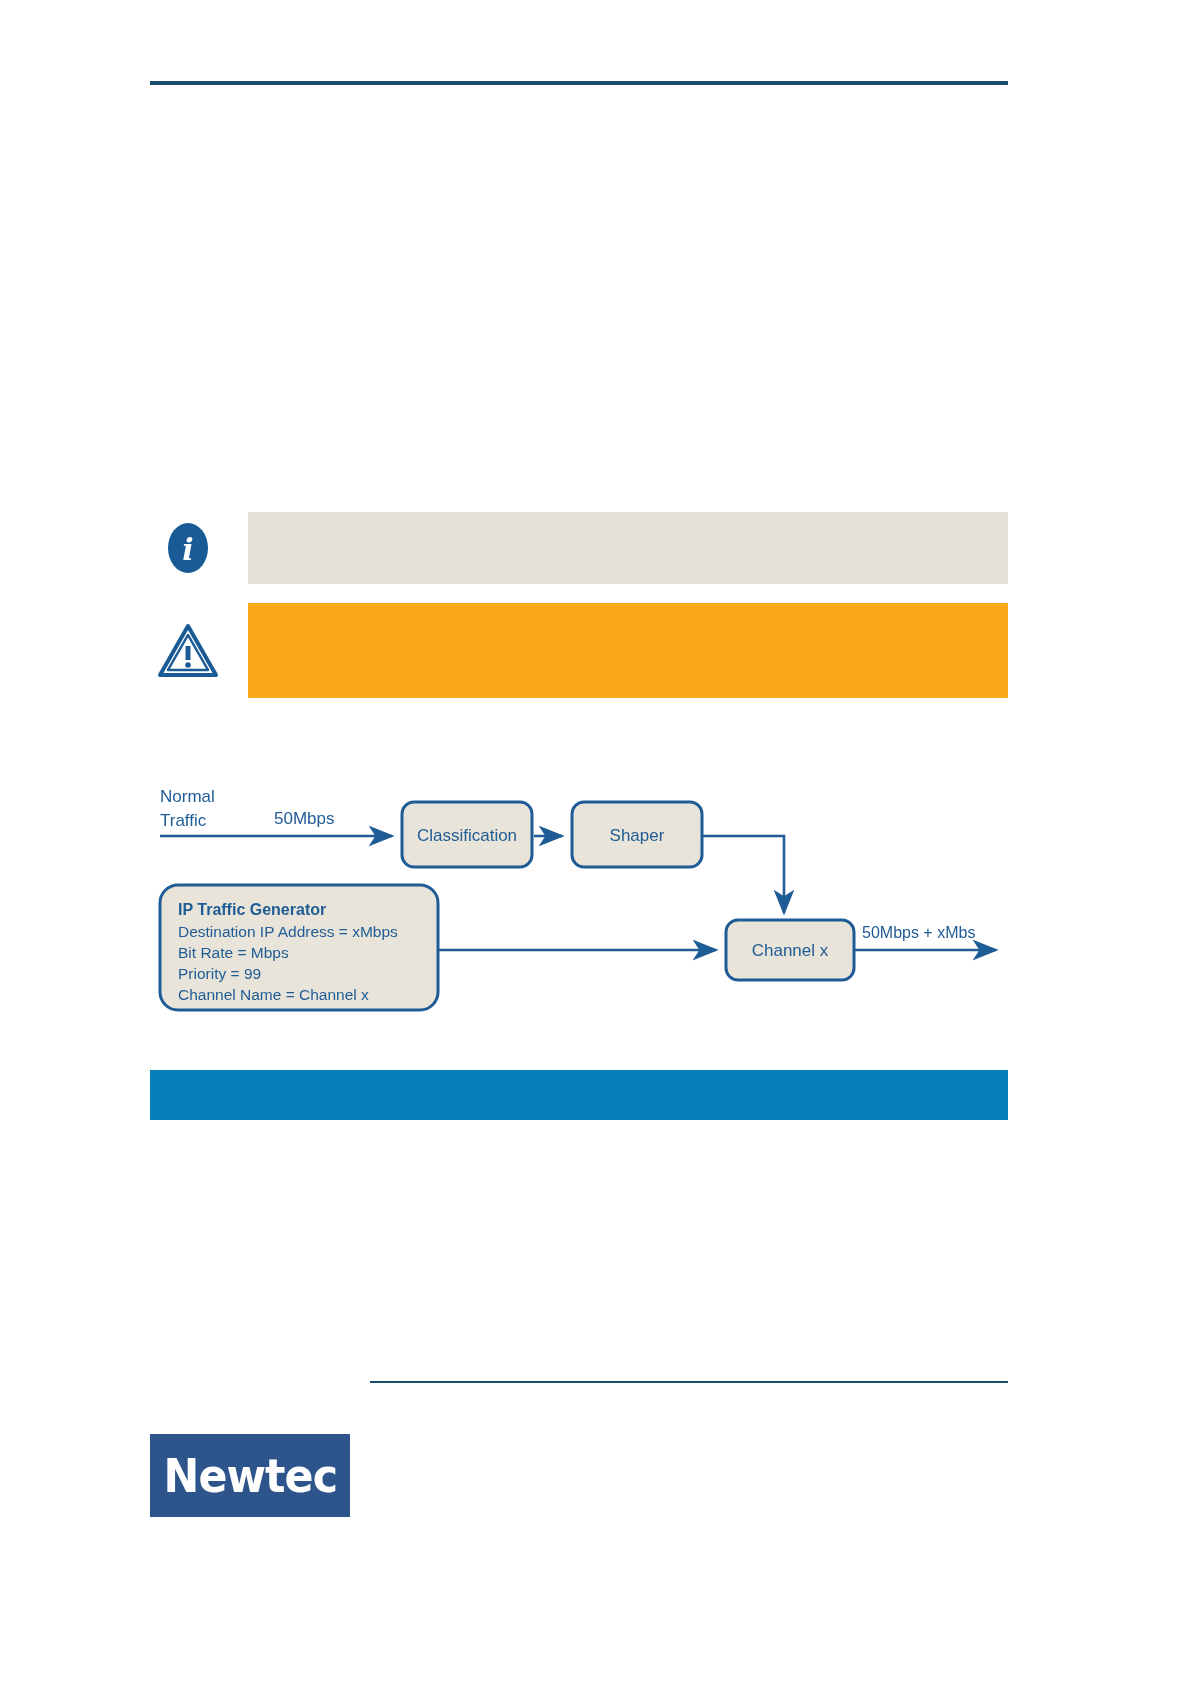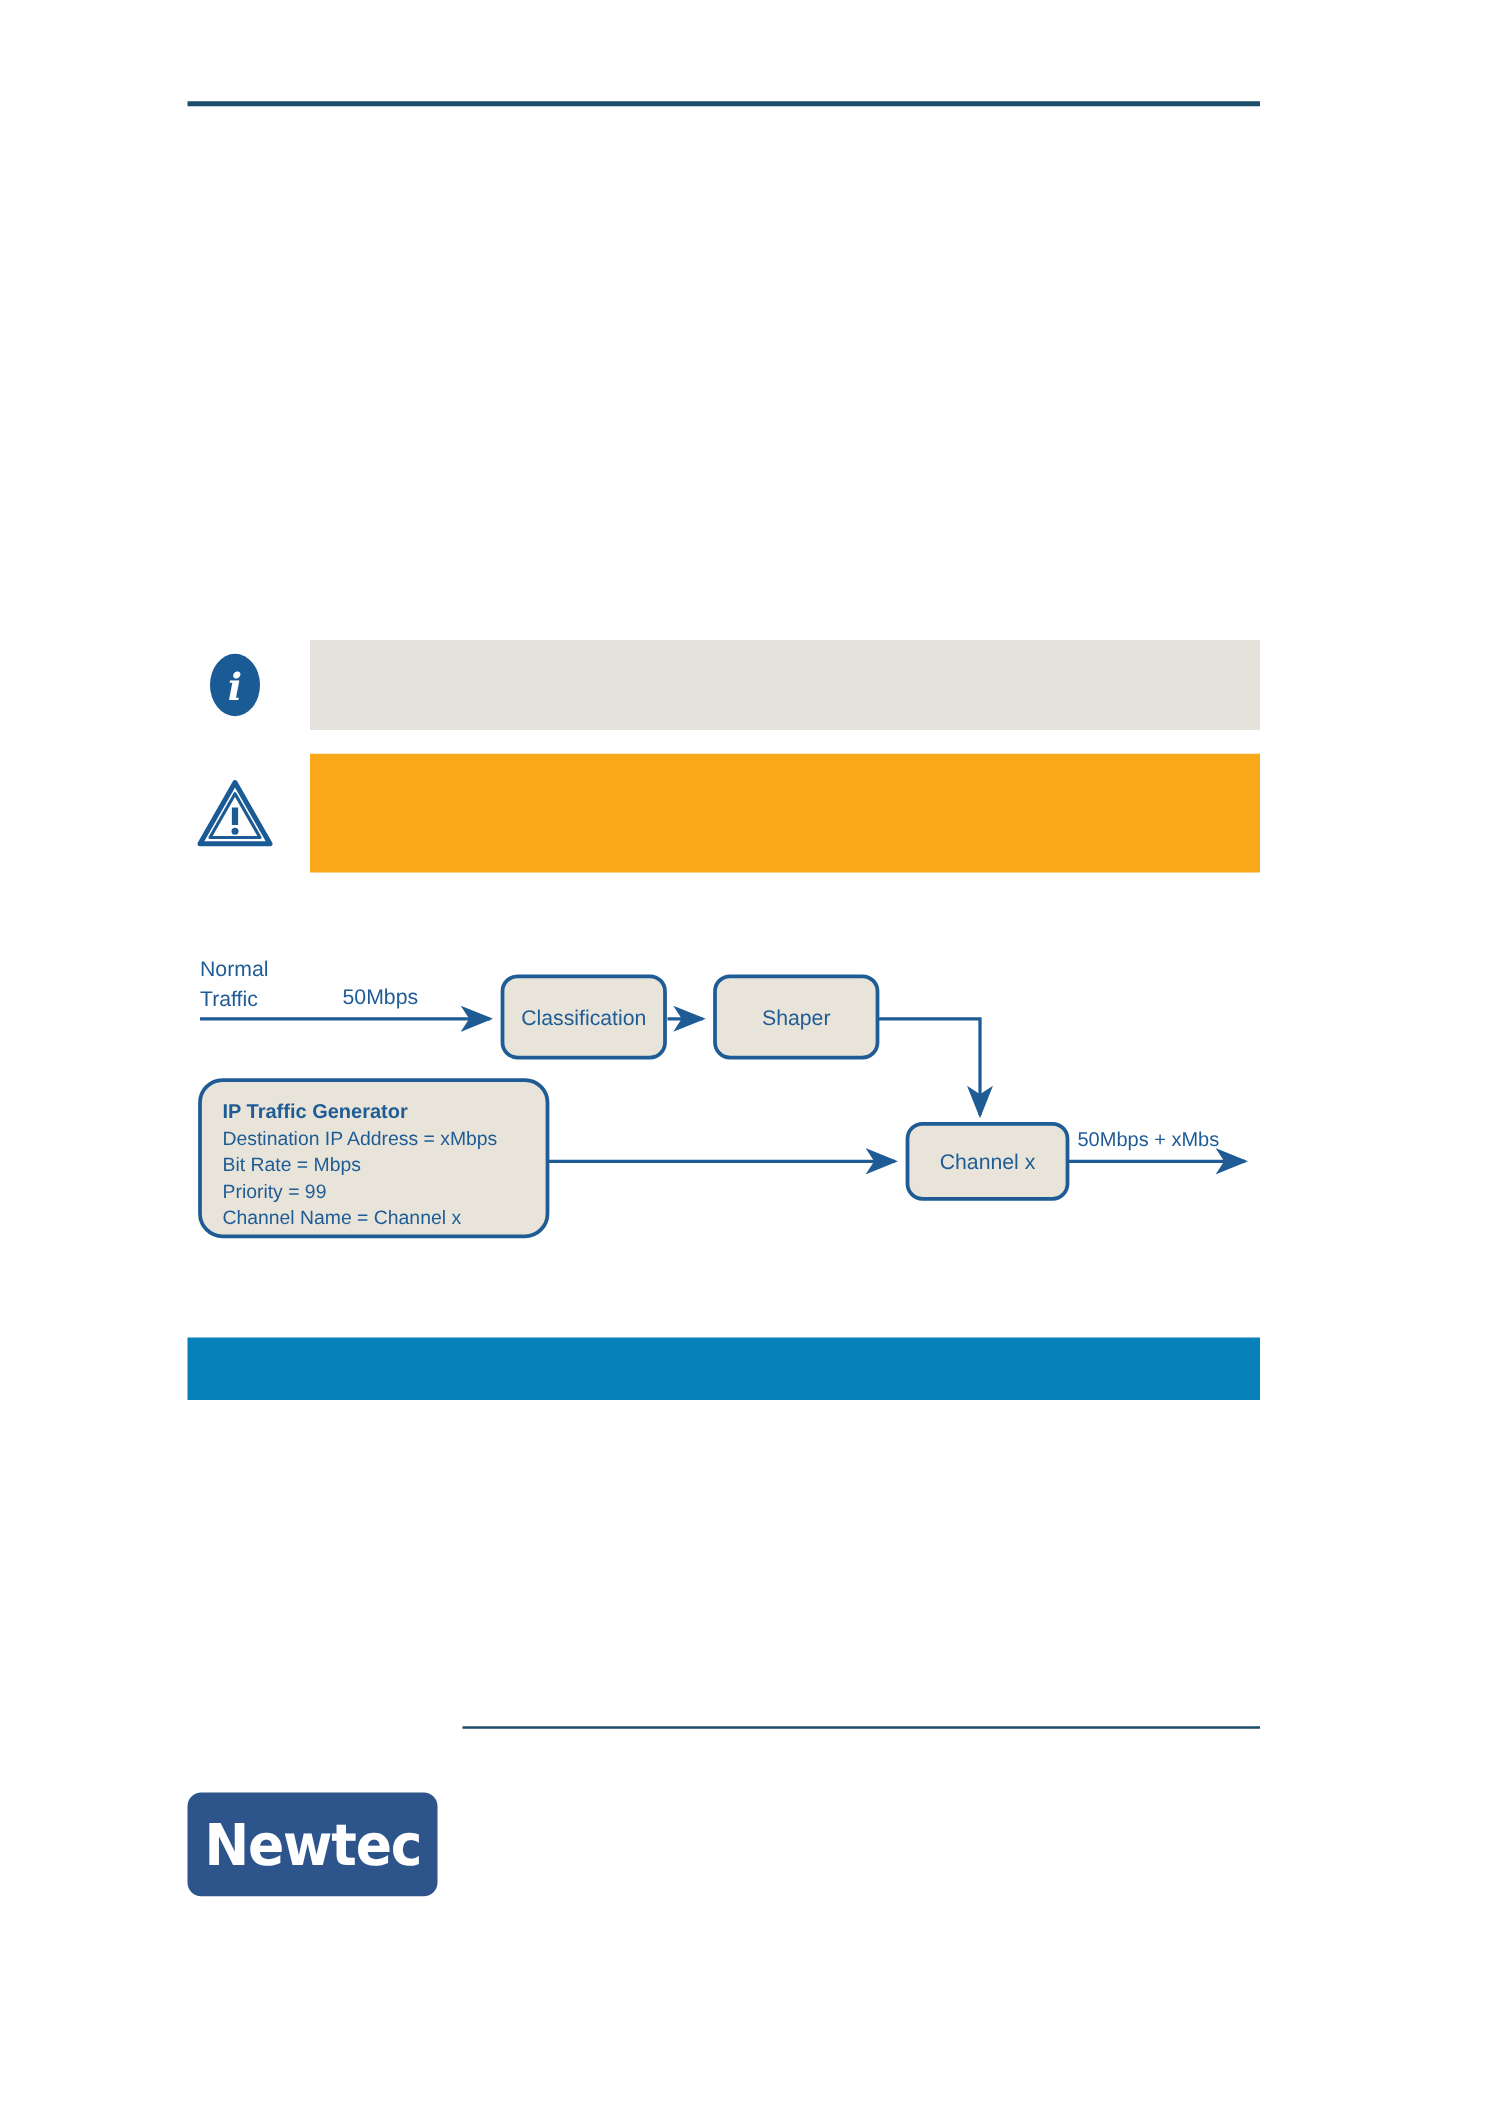--- a/index.html
+++ b/index.html
@@ -78,21 +78,21 @@
   .notice-warning .notice-body {
     background: #f9a81a;
     height: 95px;
     margin-left: 22px;
   }
 
   
   .diagram {
     position: absolute;
     left: 150px;
-    top: 754px;
+    top: 775px;
     width: 860px;
     height: 265px;
     text-decoration: underline;
   }
   .diagram svg { display: block; }
 
   
   .blue-bar {
     position: absolute;
     left: 150px;
@@ -110,21 +110,21 @@
   }
 
   
   .logo {
     position: absolute;
     left: 150px;
     top: 1434px;
     width: 200px;
     height: 83px;
     background: #2d558c;
-    border-radius: 11px;
+    border-radius: 0;
     display: flex;
     align-items: center;
     justify-content: center;
   }
   .logo-text {
     color: #ffffff;
     font-family: "DejaVu Sans", sans-serif;
     font-weight: bold;
     font-size: 46px;
     letter-spacing: -1px;

